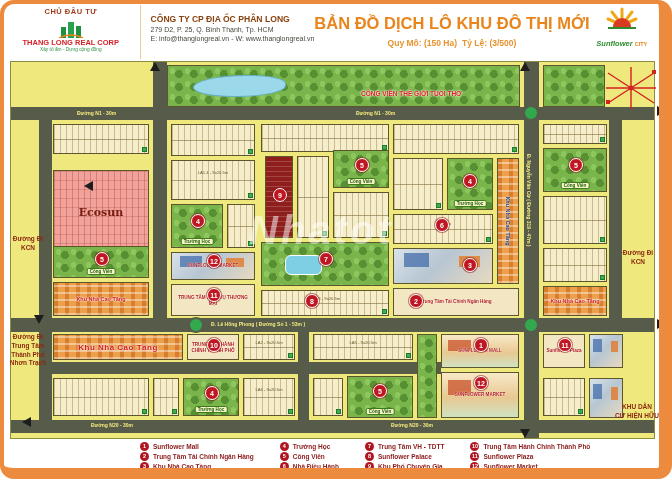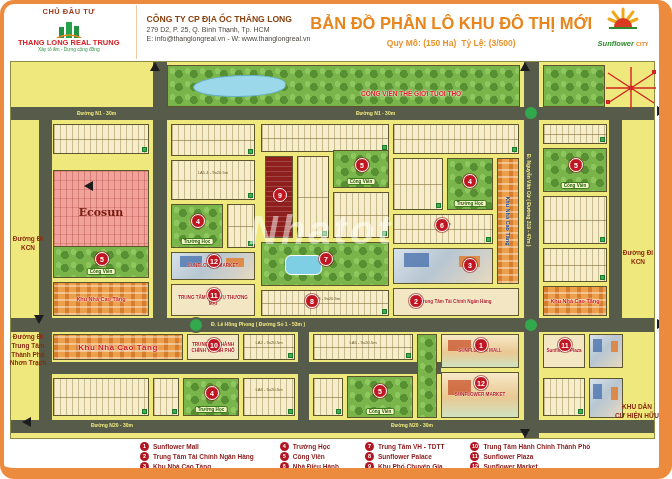--- a/index.html
+++ b/index.html
@@ -111,30 +111,30 @@
   <div class="investor">
     <div class="inv-label">CHỦ ĐẦU TƯ</div>
     <div class="tl-icon">
       <svg width="30" height="20" viewBox="0 0 30 20">
         <rect x="5" y="9" width="5" height="11" fill="#1f9140"></rect>
         <rect x="12" y="4" width="6" height="16" fill="#26a34c"></rect>
         <rect x="20" y="8" width="5" height="12" fill="#1f9140"></rect>
         <path d="M3 20 Q15 14 27 20" fill="none" stroke="#e8821e" stroke-width="1.6"></path>
       </svg>
     </div>
-    <div class="tl-name">THANG LONG REAL TRUNG</div>
+    <div class="tl-name">THANG LONG REAL CORP</div>
     <div class="tl-tag">Xây tổ ấm - Dựng cộng đồng</div>
   </div>
   <div class="company">
-    <div class="co-name">CÔNG TY CP ĐỊA ỐC THĂNG LONG</div>
+    <div class="co-name">CÔNG TY CP ĐỊA ỐC PHÂN LONG</div>
     <div class="co-line">279 D2, P. 25, Q. Bình Thạnh, Tp. HCM</div>
     <div class="co-line">E: info@thanglongreal.vn - W: www.thanglongreal.vn</div>
   </div>
   <div class="title-box">
-    <div class="map-title">BẢN ĐỒ PHÂN LÔ KHU ĐÔ THỊ MỚI</div>
+    <div class="map-title">BẢN ĐỒ DỊCH LÔ KHU ĐÔ THỊ MỚI</div>
     <div class="map-scale">
       <span>Quy Mô: (150 Ha)</span>
       <span>Tỷ Lệ: (3/500)</span>
     </div>
   </div>
   <div class="brand">
     <svg width="40" height="28" viewBox="0 0 40 28">
       <g stroke="#f0a818" stroke-width="3" stroke-linecap="round">
         <line x1="20" y1="18" x2="6" y2="12"></line>
           <line x1="20" y1="18" x2="10" y2="5"></line>

